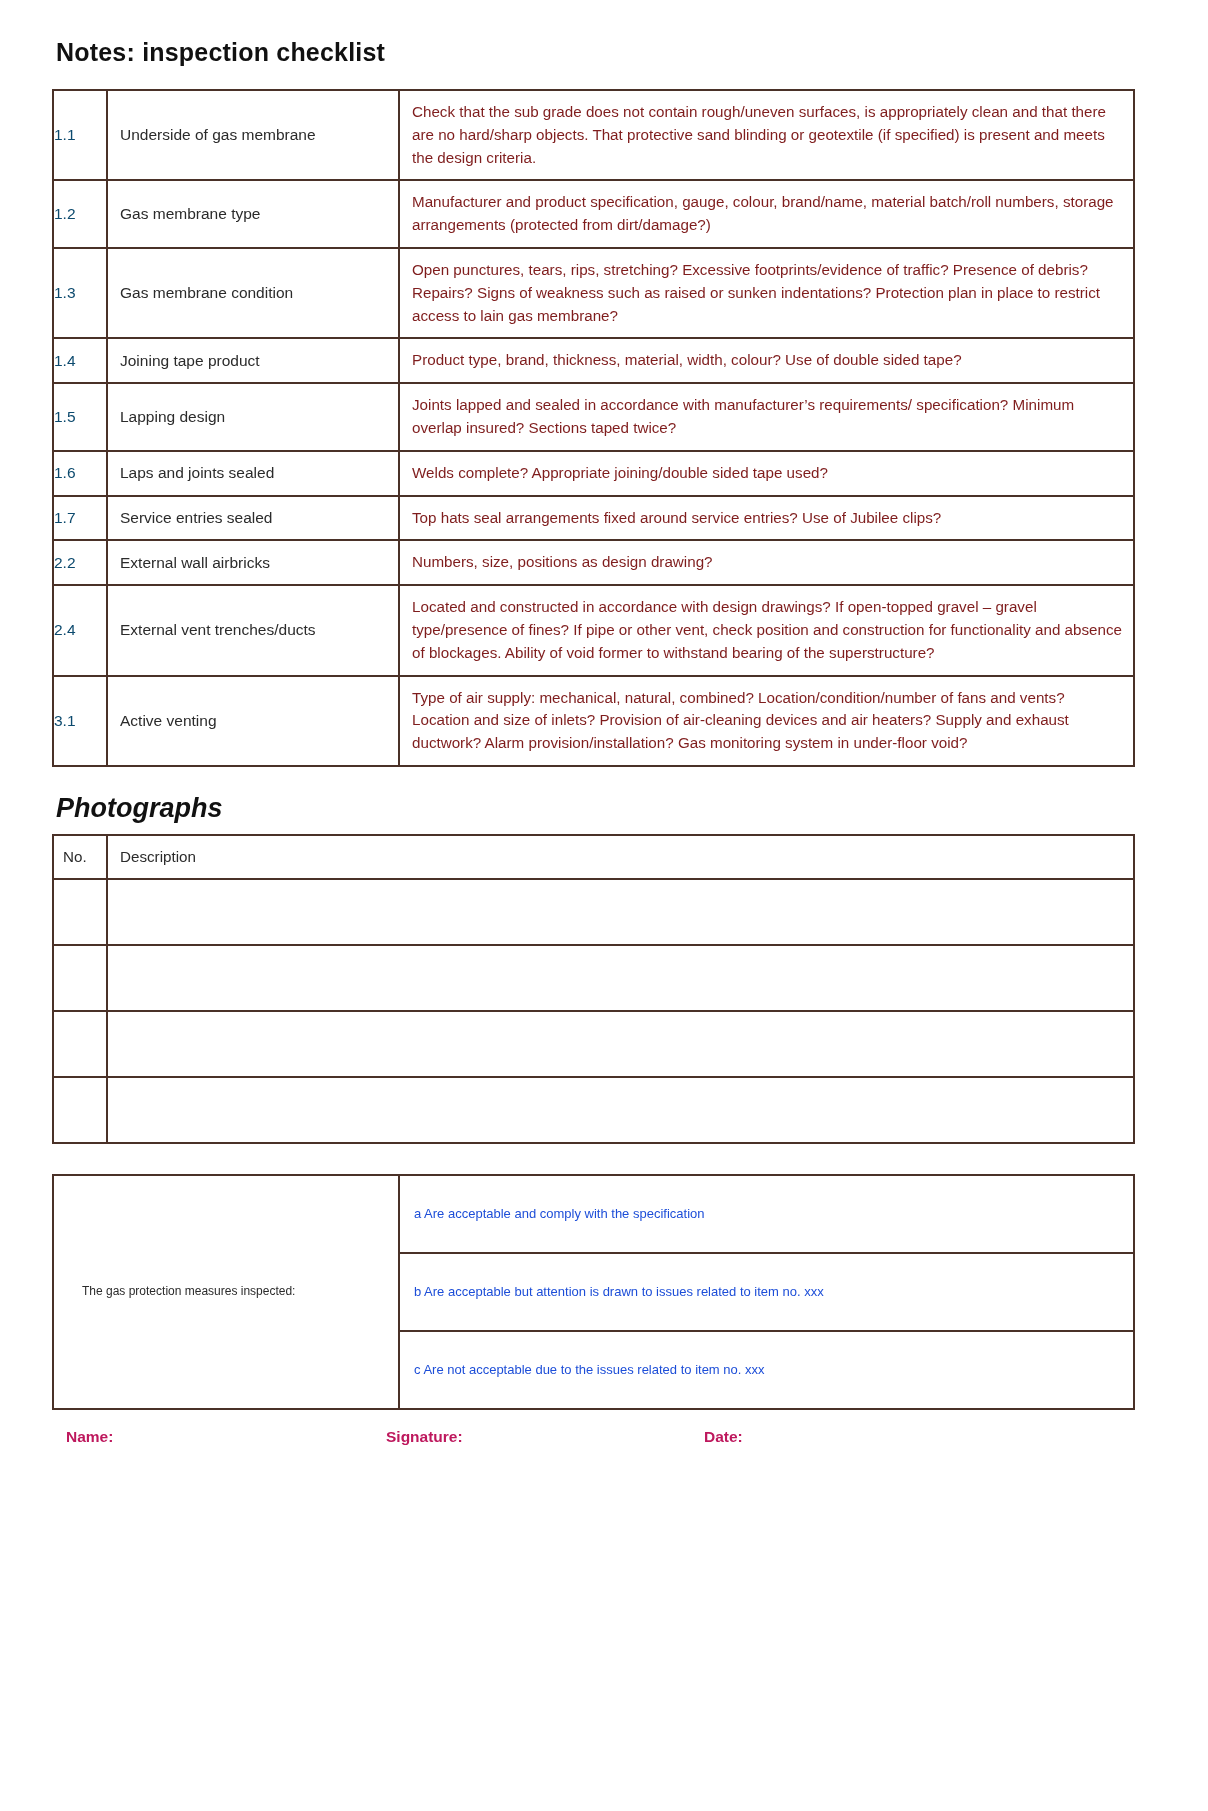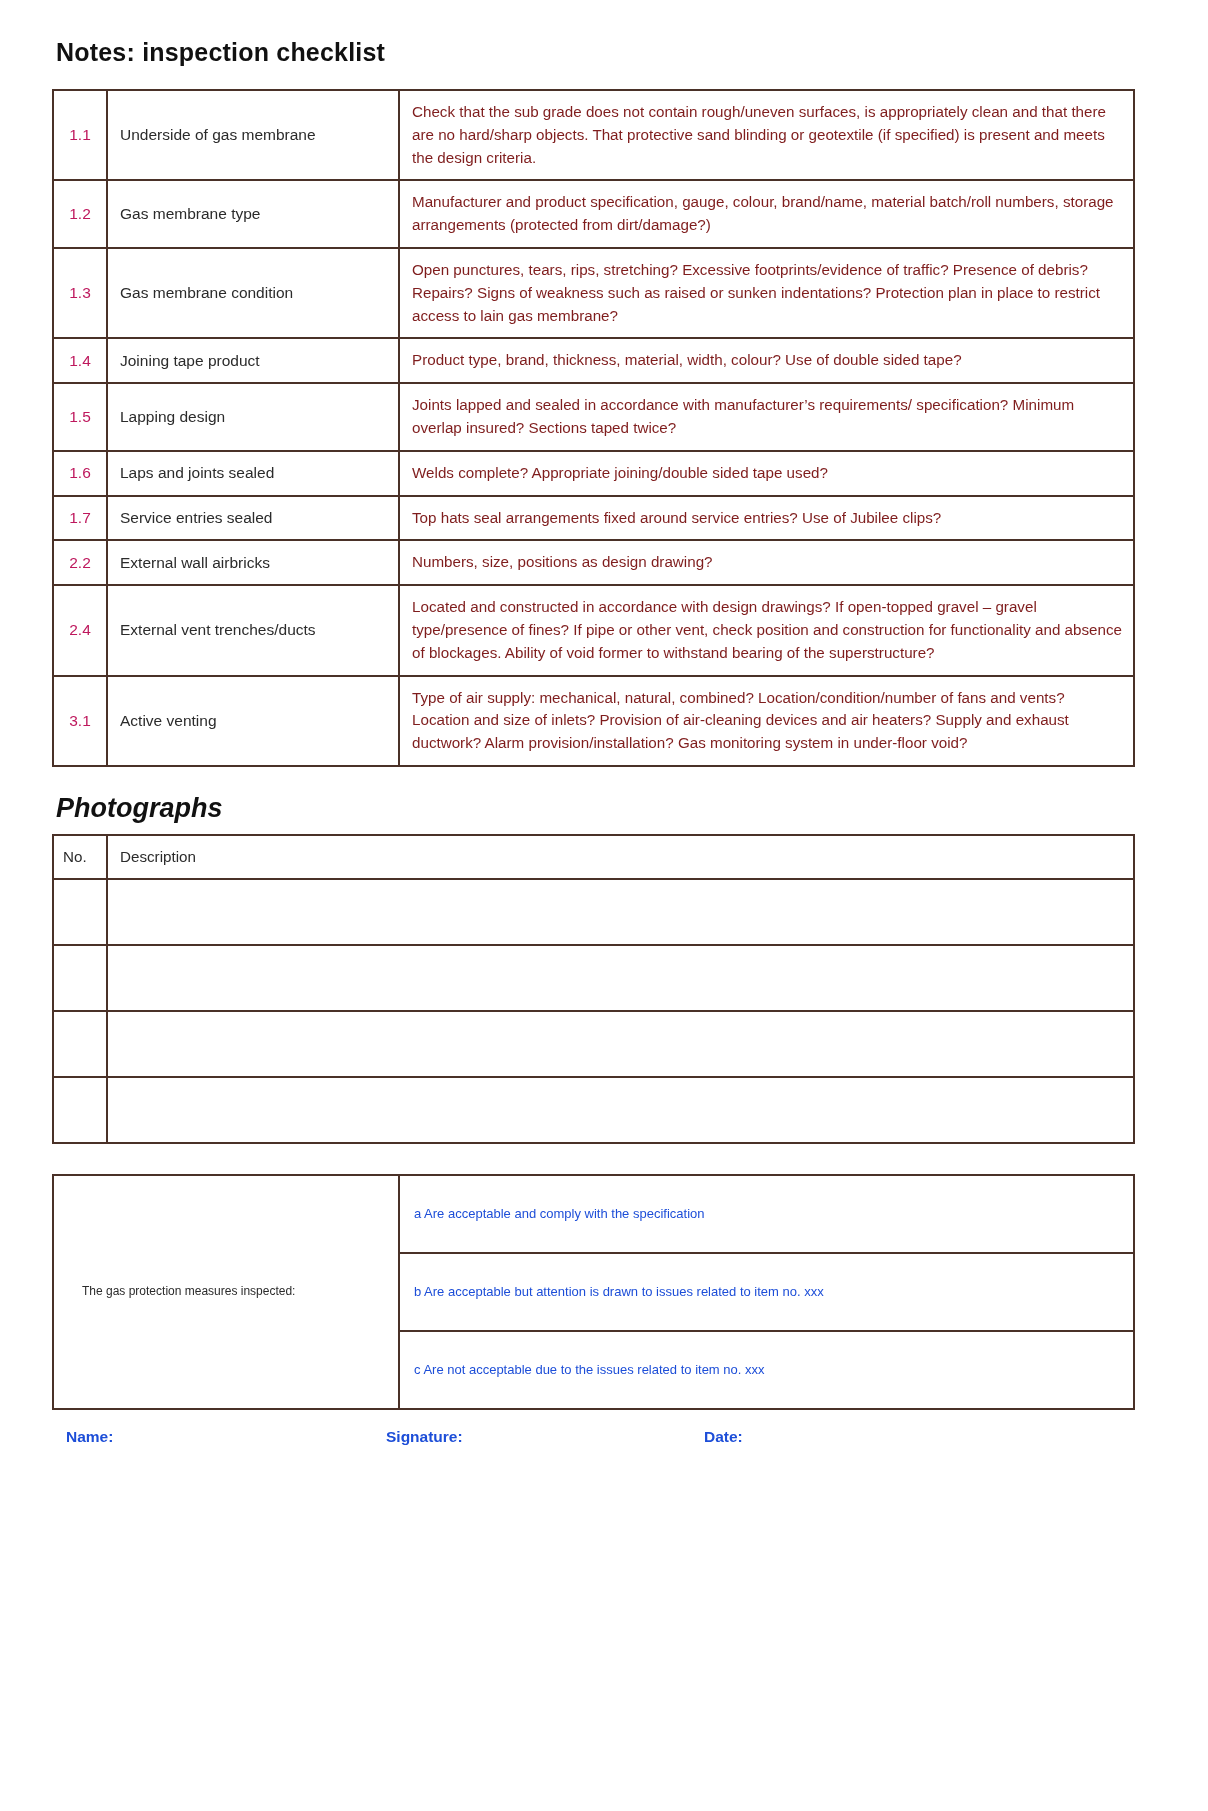--- a/index.html
+++ b/index.html
@@ -52,25 +52,24 @@
     color: #2b2b2b;
     text-align: left;
     font-weight: normal;
   }
 
   
   .checklist col.c-num { width: 54px; }
   .checklist col.c-item { width: 292px; }
   .checklist col.c-desc { width: auto; }
   .checklist td.num {
-    text-align: center;
     padding-left: 0;
     padding-right: 0;
     font-size: 15.5px;
-    color: #be185d;
+    color: #0c4a6e;
   }
   .checklist td.item {
     font-size: 15.5px;
     color: #2b2b2b;
   }
   .checklist td.desc {
     font-size: 15.2px;
     color: #7f1d1d;
     line-height: 1.5;
   }
@@ -108,21 +107,21 @@
     color: #1d4ed8;
     padding-left: 14px;
   }
 
   .signature-row {
     display: flex;
     margin-top: 18px;
     padding-left: 14px;
     font-size: 15.5px;
     font-weight: bold;
-    color: #1d4ed8;
+    color: #be185d;
   }
   .signature-row .sig-name { width: 320px; }
   .signature-row .sig-sign { width: 318px; }
   .signature-row .sig-date { width: auto; }
 </style>
 </head>
 <body>
 
 <div class="page">
 

